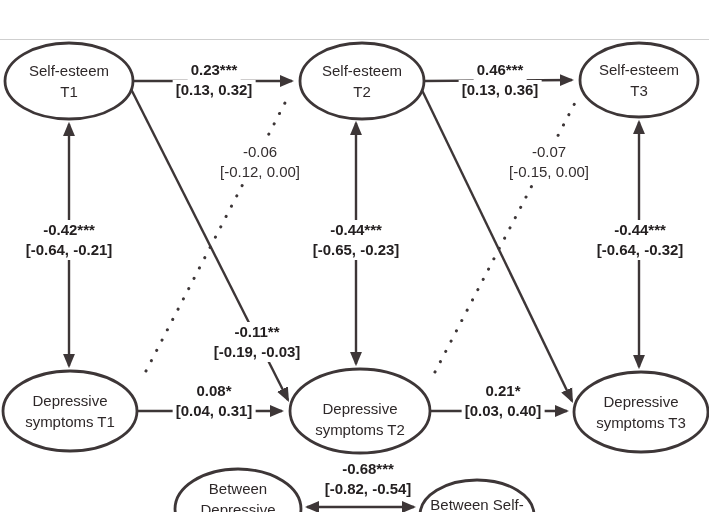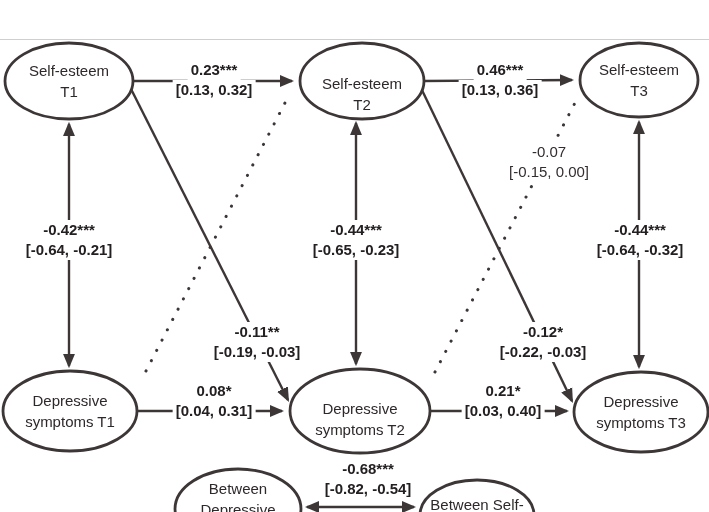--- a/index.html
+++ b/index.html
@@ -70,21 +70,21 @@
     <ellipse class="shape" cx="362" cy="41" rx="62" ry="38"></ellipse>
     <ellipse class="shape" cx="639" cy="40" rx="59" ry="37"></ellipse>
     <ellipse class="shape" cx="70" cy="371" rx="67" ry="40"></ellipse>
     <ellipse class="shape" cx="360" cy="371" rx="70" ry="42"></ellipse>
     <ellipse class="shape" cx="641" cy="372" rx="67" ry="40"></ellipse>
     <ellipse class="shape" cx="238" cy="469" rx="63" ry="40"></ellipse>
     <ellipse class="shape" cx="477" cy="475" rx="57" ry="35"></ellipse>
   </svg>
 
   <div class="nlabel" style="left:69px;top:41px;width:92px">Self-esteem T1</div>
-  <div class="nlabel" style="left:362px;top:54px;width:92px">Self-esteem T2</div>
+  <div class="nlabel" style="left:362px;top:41px;width:92px">Self-esteem T2</div>
   <div class="nlabel" style="left:639px;top:40px;width:92px">Self-esteem T3</div>
   <div class="nlabel" style="left:70px;top:371px;width:126px">Depressive symptoms T1</div>
   <div class="nlabel" style="left:360px;top:379px;width:126px">Depressive symptoms T2</div>
   <div class="nlabel" style="left:641px;top:372px;width:126px">Depressive symptoms T3</div>
   <div class="nlabel" style="left:477px;top:475px;width:110px">Between Self-esteem</div>
   <div class="nlabel" style="left:238px;top:469px;width:90px">Between Depressive symptoms</div>
 
   <div class="elabel" style="left:214px;top:40px">
     <span>0.23***</span>
     <span>[0.13, 0.32]</span>
@@ -98,23 +98,23 @@
     <span>[0.04, 0.31]</span>
   </div>
   <div class="elabel" style="left:503px;top:361px">
     <span>0.21*</span>
     <span>[0.03, 0.40]</span>
   </div>
   <div class="elabel" style="left:257px;top:302px">
     <span>-0.11**</span>
     <span>[-0.19, -0.03]</span>
   </div>
-  <div class="elabel" style="left:543px;top:302px">
-    <span>-0.12*</span>
-    <span>[-0.22, -0.03]</span>
+  <div class="elabel ns" style="left:260px;top:122px">
+    <span>-0.06</span>
+    <span>[-0.12, 0.00]</span>
   </div>
   <div class="elabel ns" style="left:549px;top:122px">
     <span>-0.07</span>
     <span>[-0.15, 0.00]</span>
   </div>
   <div class="elabel" style="left:69px;top:200px">
     <span>-0.42***</span>
     <span>[-0.64, -0.21]</span>
   </div>
   <div class="elabel" style="left:356px;top:200px">

